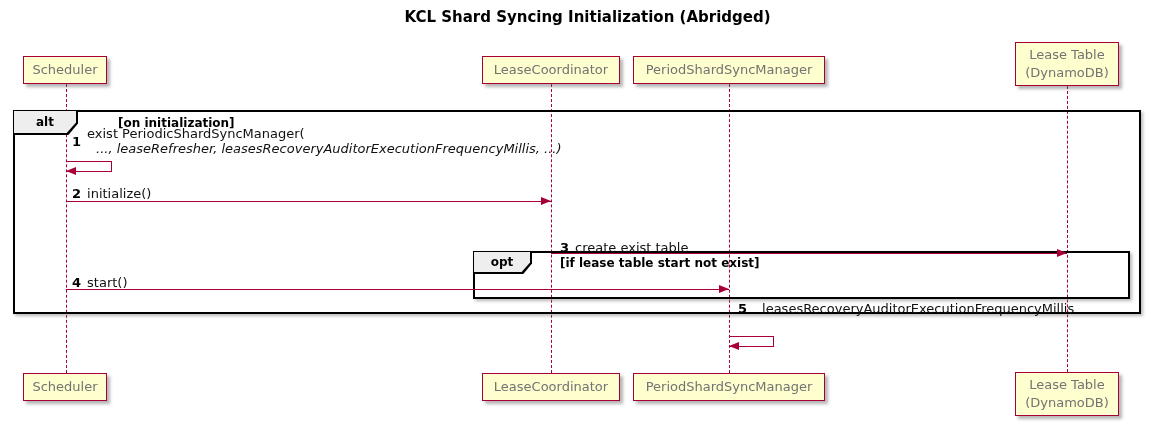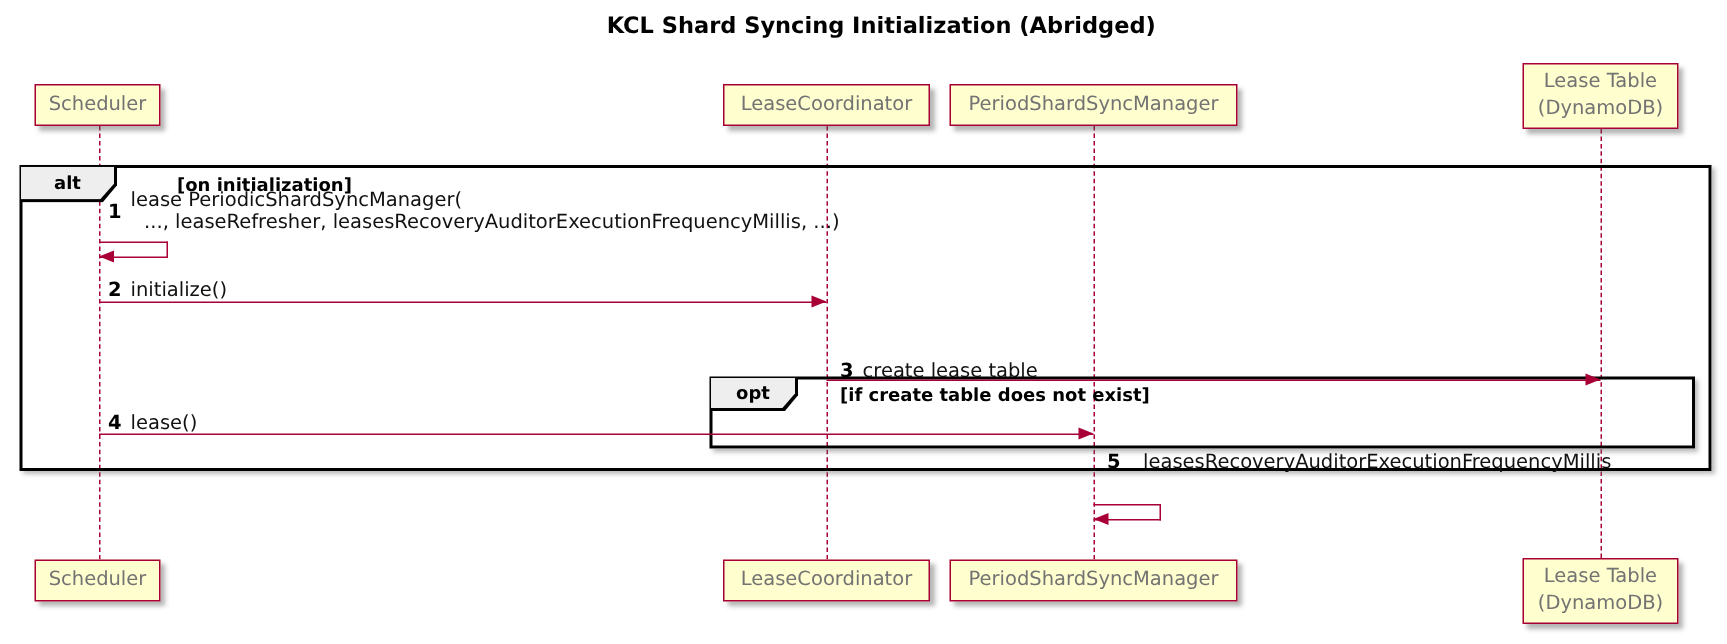--- a/index.html
+++ b/index.html
@@ -78,50 +78,50 @@
     <div class="frame-tab-outer" style="width:64px;height:24px;">
       <div class="frame-tab-inner" style="width:62px;height:22px;line-height:22px;">alt</div>
     </div>
     <div class="frame-cond" style="left:75px;top:4px;margin-left:28px;">[on initialization]</div>
   </div>
 
   <div class="frame" style="left:473px;top:215px;width:657px;height:48px;margin-top:36px;">
     <div class="frame-tab-outer" style="width:58px;height:22px;">
       <div class="frame-tab-inner" style="width:56px;height:20px;line-height:20px;">opt</div>
     </div>
-    <div class="frame-cond" style="left:85px;top:3px;">[if create table does not exist]</div>
+    <div class="frame-cond" style="left:85px;top:3px;">[if lease table start not exist]</div>
   </div>
 
   <div class="msg" style="left:72px;top:126px;">
     <span class="num">1</span>
     <span style="display:inline-block;">
-      <span style="display:block;">lease PeriodicShardSyncManager(</span>
-      <span style="display:block;" class="indent">..., leaseRefresher, leasesRecoveryAuditorExecutionFrequencyMillis, ...)</span>
+      <span style="display:block;">exist PeriodicShardSyncManager(</span>
+      <span style="display:block;font-style:italic;" class="indent">..., leaseRefresher, leasesRecoveryAuditorExecutionFrequencyMillis, ...)</span>
     </span>
   </div>
   <div class="self-loop" style="left:66px;top:161px;width:46px;height:11px;"></div>
   <div class="arrow-head-left" style="left:66px;top:167px;"></div>
 
   <div class="msg" style="left:72px;top:186px;">
     <span class="num">2</span>
     <span>initialize()</span>
   </div>
   <div class="arrow-line" style="left:66px;top:201px;width:485px;"></div>
   <div class="arrow-head-right" style="left:541px;top:197px;"></div>
 
   <div class="msg" style="left:560px;top:240px;">
     <span class="num">3</span>
-    <span>create lease table</span>
+    <span>create exist table</span>
   </div>
   <div class="arrow-line" style="left:551px;top:253px;width:516px;"></div>
   <div class="arrow-head-right" style="left:1057px;top:249px;"></div>
 
   <div class="msg" style="left:72px;top:275px;">
     <span class="num">4</span>
-    <span>lease()</span>
+    <span>start()</span>
   </div>
   <div class="arrow-line" style="left:66px;top:289px;width:663px;"></div>
   <div class="arrow-head-right" style="left:719px;top:285px;"></div>
 
   <div class="msg" style="left:738px;top:301px;">
     <span class="num">5</span>
     <span style="display:inline-block;">
       <span style="display:block;" class="indent">leasesRecoveryAuditorExecutionFrequencyMillis</span>
     </span>
   </div>

